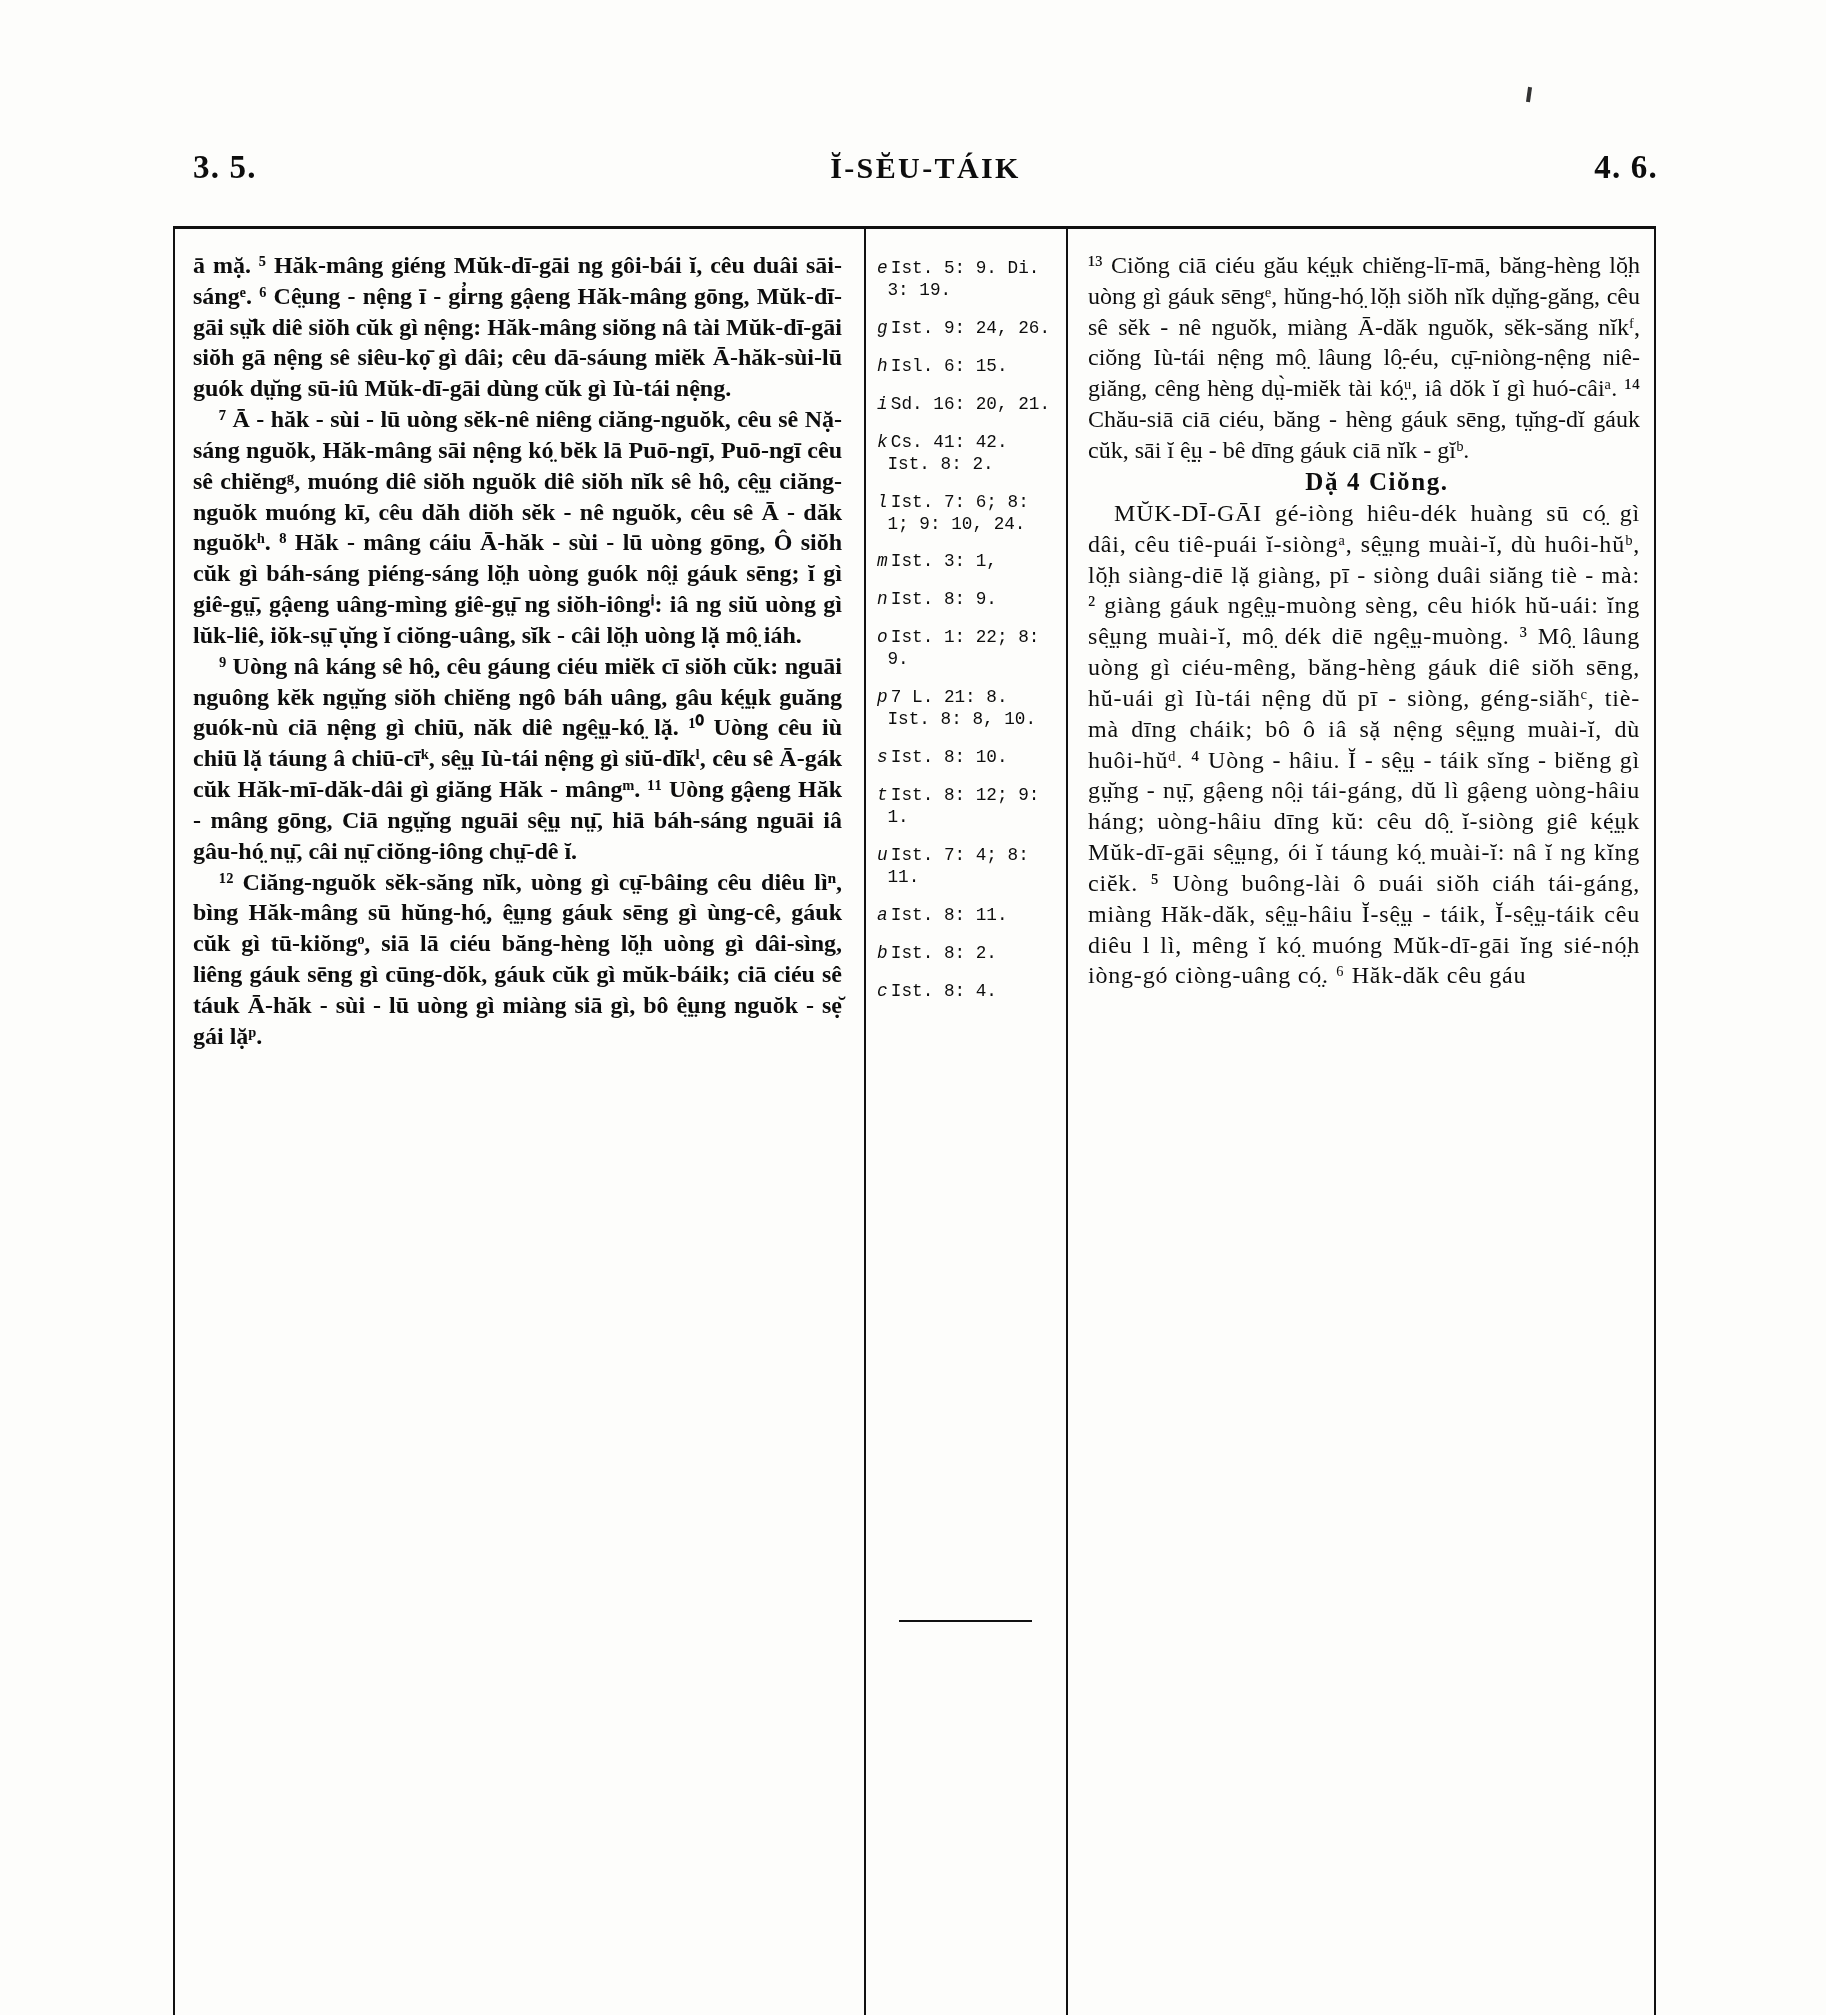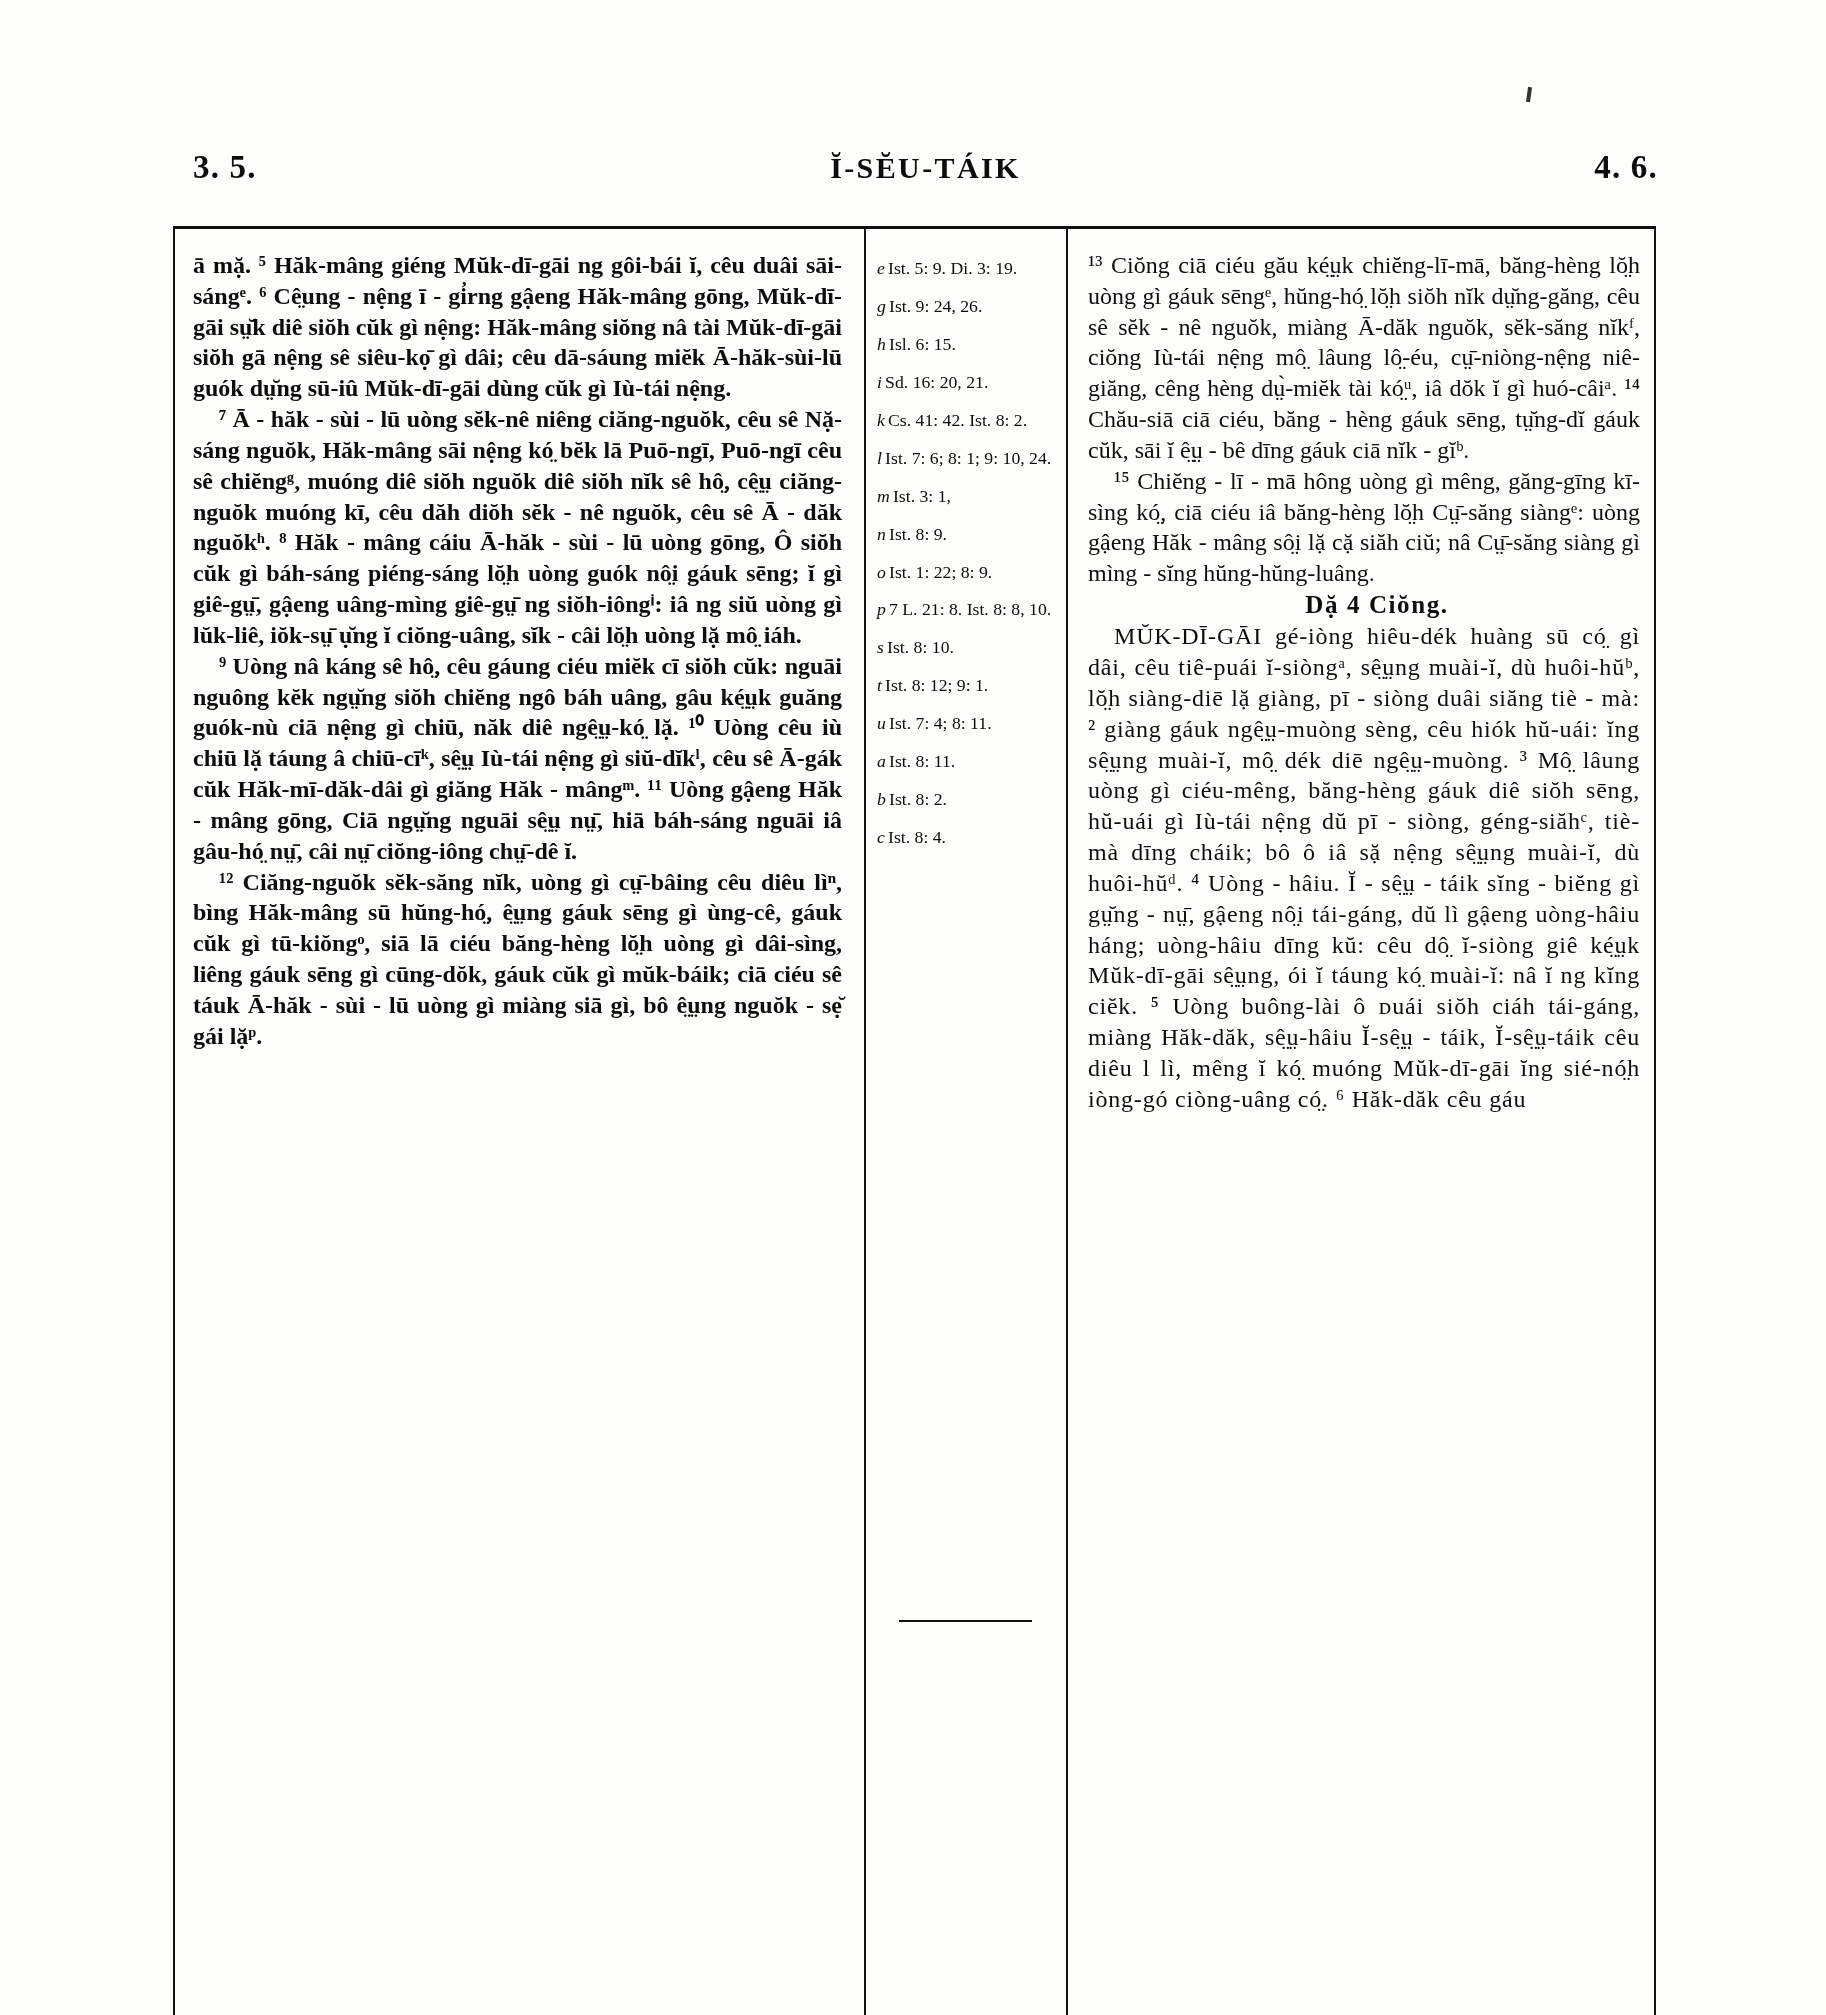--- a/index.html
+++ b/index.html
@@ -102,21 +102,21 @@
     margin: 0;
     text-indent: 26px;
   }
   .textcol p.noindent { text-indent: 0; }
   
   #notes {
     position: absolute;
     left: 877px;
     top: 258px;
     width: 181px;
-    font-family: Liberation Serif, serif;
+    font-family: Liberation Mono, monospace;
     font-size: 17.7px;
     line-height: 1.24;
   }
   .note {
     margin-bottom: 16px;
     text-indent: -10.5px;
     padding-left: 10.5px;
   }
   .note .key {
     font-style: italic;
@@ -239,19 +239,18 @@
     </div>
     <div class="note">
       <span class="key">c</span><span>Ist. 8: 4.</span>
     </div>
   </div>
 
   <div id="notes-divider"></div>
 
   <div class="textcol" id="col-right">
     <p class="noindent">¹³ Ciŏng ciā ciéu gău ké̤ṳk chiĕng-lī-mā, băng-hèng lŏ̤h uòng gì gáuk sēngᵉ, hŭng-hó̤ lŏ̤h siŏh nĭk dṳ̆ng-găng, cêu sê sĕk - nê nguŏk, miàng Ā-dăk nguŏk, sĕk-săng nĭkᶠ, ciŏng Iù-tái nệng mô̤ lâung lô̤-éu, cṳ̄-niòng-nệng niê-giăng, cêng hèng dṳ̀-miĕk tài kó̤ᵘ, iâ dŏk ĭ gì huó-câiᵃ. ¹⁴ Chău-siā ciā ciéu, băng - hèng gáuk sēng, tṳ̆ng-dĭ gáuk cŭk, sāi ĭ ê̤ṳ - bê dīng gáuk ciā nĭk - gĭᵇ.</p>
-    <p>¹⁵ Chiĕng - lī - mā hông uòng gì mêng, găng-gīng kī-sìng kó̤, ciā ciéu iâ băng-hèng lŏ̤h Cṳ̄-săng siàngᵉ: uòng gậeng Hăk - mâng sô̤i lặ cặ siăh ciŭ; nâ Cṳ̄-săng siàng gì mìng - sĭng hŭng-hŭng-luâng.</p>
     <p class="chapter-head">Dặ 4 Ciŏng.</p>
     <p class="dropcapline smallcaps">MŬK-DĪ-GĀI gé-iòng hiêu-dék huàng sū có̤ gì dâi, cêu tiê-puái ĭ-siòngᵃ, sê̤ṳng muài-ĭ, dù huôi-hŭᵇ, lŏ̤h siàng-diē lặ giàng, pī - siòng duâi siăng tiè - mà: ² giàng gáuk ngê̤ṳ-muòng sèng, cêu hiók hŭ-uái: ĭng sê̤ṳng muài-ĭ, mô̤ dék diē ngê̤ṳ-muòng. ³ Mô̤ lâung uòng gì ciéu-mêng, băng-hèng gáuk diê siŏh sēng, hŭ-uái gì Iù-tái nệng dŭ pī - siòng, géng-siăhᶜ, tiè-mà dīng cháik; bô ô iâ sặ nệng sê̤ṳng muài-ĭ, dù huôi-hŭᵈ. ⁴ Uòng - hâiu. Ĭ - sê̤ṳ - táik sĭng - biĕng gì gṳ̆ng - nṳ̄, gậeng nô̤i tái-gáng, dŭ lì gậeng uòng-hâiu háng; uòng-hâiu dīng kŭ: cêu dô̤ ĭ-siòng giê ké̤ṳk Mŭk-dī-gāi sê̤ṳng, ói ĭ táung kó̤ muài-ĭ: nâ ĭ ng kĭng ciĕk. ⁵ Uòng buông-lài ô ᴅuái siŏh ciáh tái-gáng, miàng Hăk-dăk, sê̤ṳ-hâiu Ĭ-sê̤ṳ - táik, Ĭ-sê̤ṳ-táik cêu diêu l lì, mêng ĭ kó̤ muóng Mŭk-dī-gāi ĭng sié-nó̤h iòng-gó ciòng-uâng có̤. ⁶ Hăk-dăk cêu gáu</p>
   </div>
 
 </div>
 
 
 </body></html>

